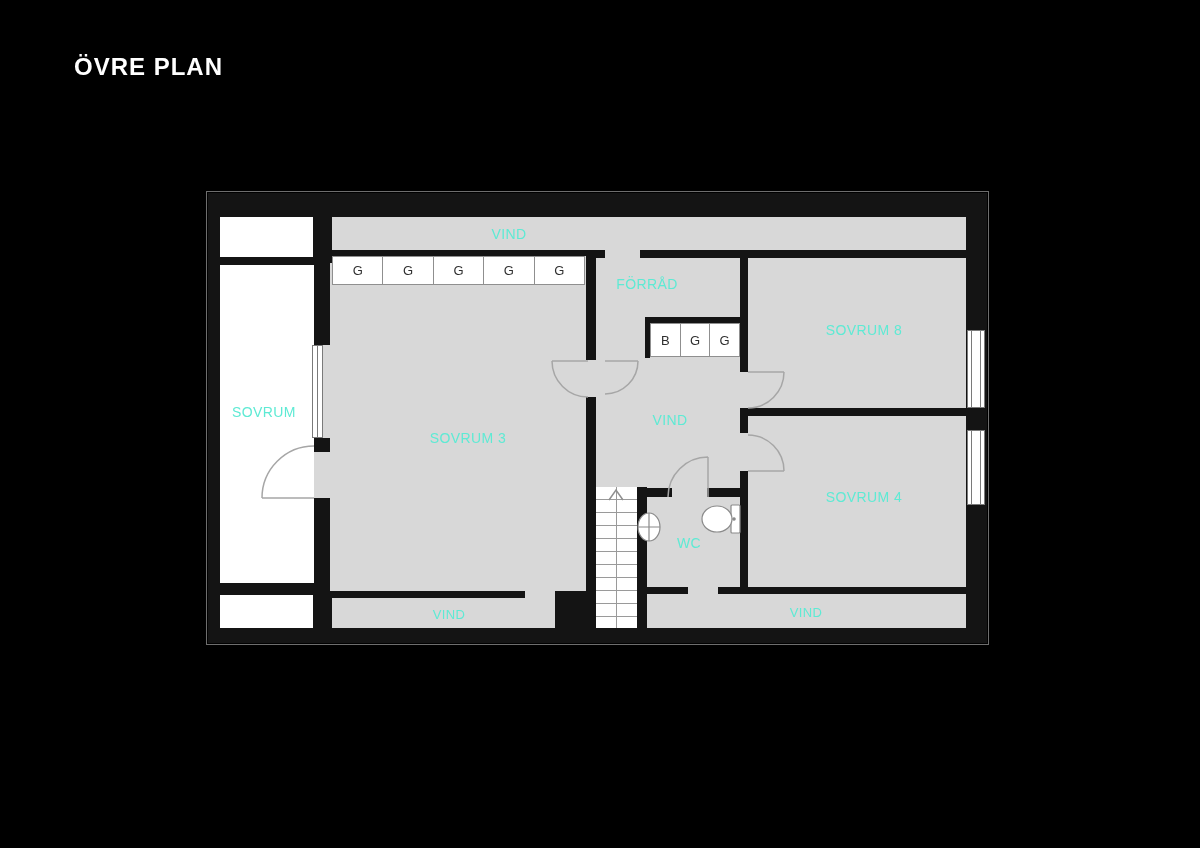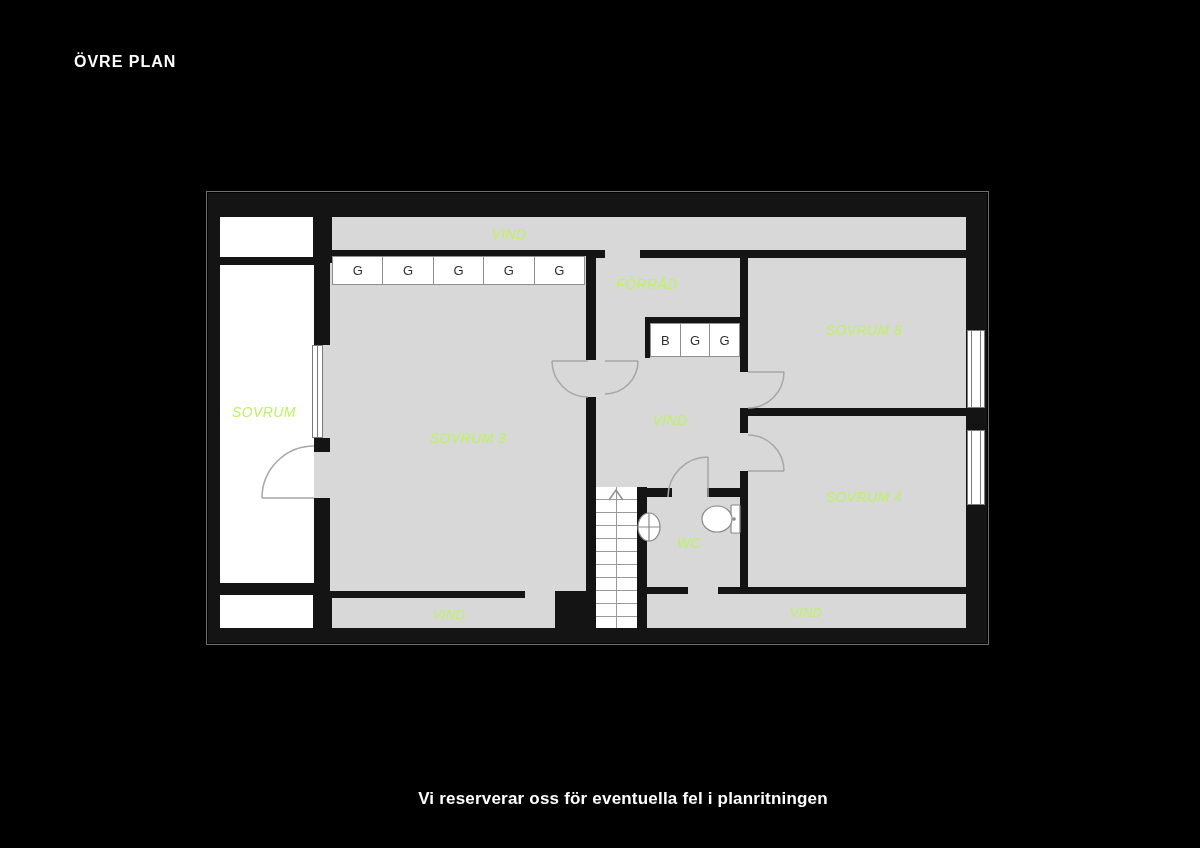--- a/index.html
+++ b/index.html
@@ -3,24 +3,24 @@
 <meta charset="utf-8">
 <style>
   html,body{margin:0;padding:0;background:#000;}
   .page{position:relative;width:1200px;height:848px;background:#000;overflow:hidden;
         font-family:"Liberation Sans", sans-serif;}
   .abs{position:absolute;box-sizing:border-box;}
   .wall{background:#141414;}
   .floor{background:#d8d8d8;}
   .white{background:#ffffff;}
   .outline{border:1px solid #6e6e6e;}
-  .room-label{position:absolute;transform:translate(-50%,-50%);color:#bef264;
-        font-size:14px;letter-spacing:0.4px;white-space:nowrap;font-style:italic;}
+  .room-label{position:absolute;transform:translate(-50%,-50%);color:#5eead4;
+        font-size:14px;letter-spacing:0.4px;white-space:nowrap;}
   .small-label{font-size:13px;}
-  .title{position:absolute;color:#ffffff;font-weight:bold;font-size:16px;letter-spacing:1px;
+  .title{position:absolute;color:#ffffff;font-weight:bold;font-size:24px;letter-spacing:1px;
         white-space:nowrap;}
   .caption{position:absolute;color:#ffffff;font-weight:bold;font-size:17px;letter-spacing:0.2px;
         text-align:center;white-space:nowrap;}
   .wrow{position:absolute;display:flex;}
   .wcell{flex:1;background:#fff;border:1px solid #8f8f8f;margin-left:-1px;
         display:flex;align-items:center;justify-content:center;
         color:#2f2f2f;font-size:13px;}
   .wcell:first-child{margin-left:0;}
   .stairs{background:#fff;background-image:repeating-linear-gradient(to bottom,
         #ffffff 0px, #ffffff 12px, #9a9a9a 12px, #9a9a9a 13px);}
@@ -129,15 +129,14 @@
   <div class="room-label" style="left:647px;top:284px;">FÖRRÅD</div>
   <div class="room-label" style="left:864px;top:330px;">SOVRUM 8</div>
   <div class="room-label" style="left:264px;top:412px;">SOVRUM</div>
   <div class="room-label" style="left:468px;top:438px;">SOVRUM 3</div>
   <div class="room-label" style="left:670px;top:420px;">VIND</div>
   <div class="room-label" style="left:864px;top:497px;">SOVRUM 4</div>
   <div class="room-label" style="left:689px;top:543px;">WC</div>
   <div class="room-label small-label" style="left:449px;top:614px;">VIND</div>
   <div class="room-label small-label" style="left:806px;top:612px;">VIND</div>
 
-  <div class="caption" style="left:363px;top:789px;width:520px;">Vi reserverar oss för eventuella fel i planritningen</div>
 
 </div>
 
 </body></html>

